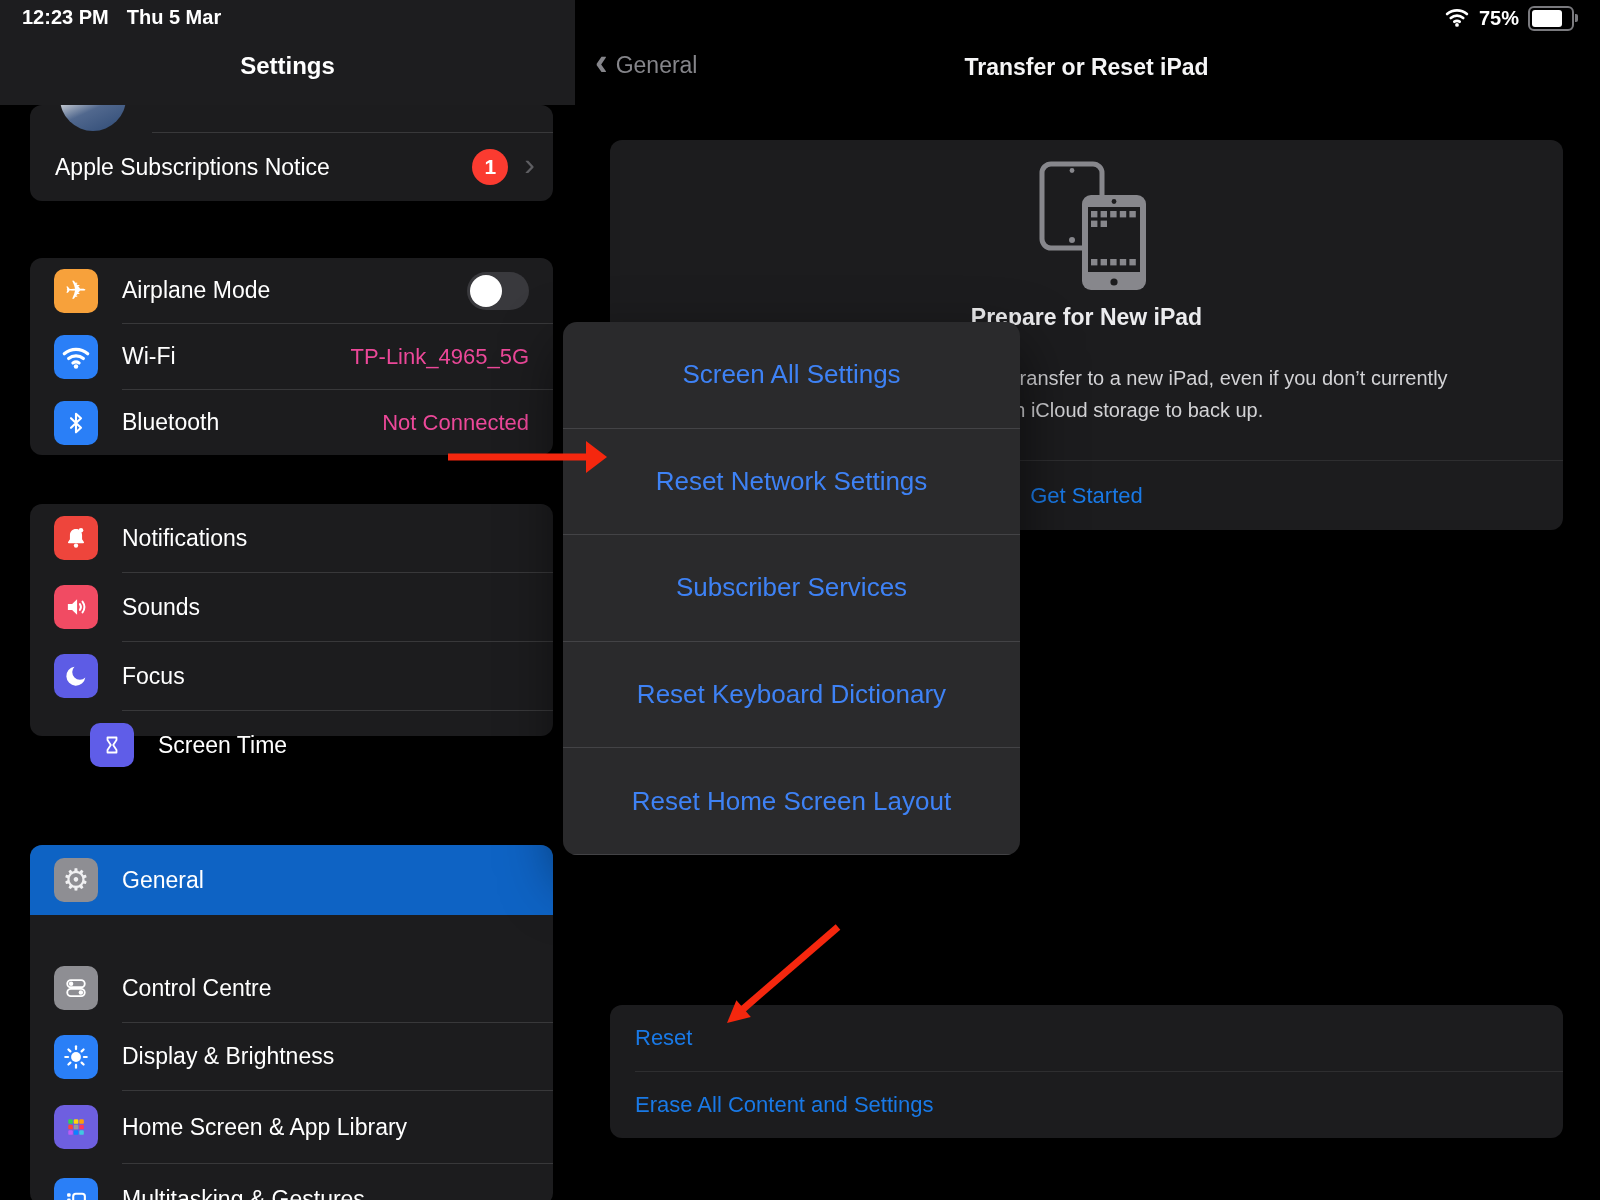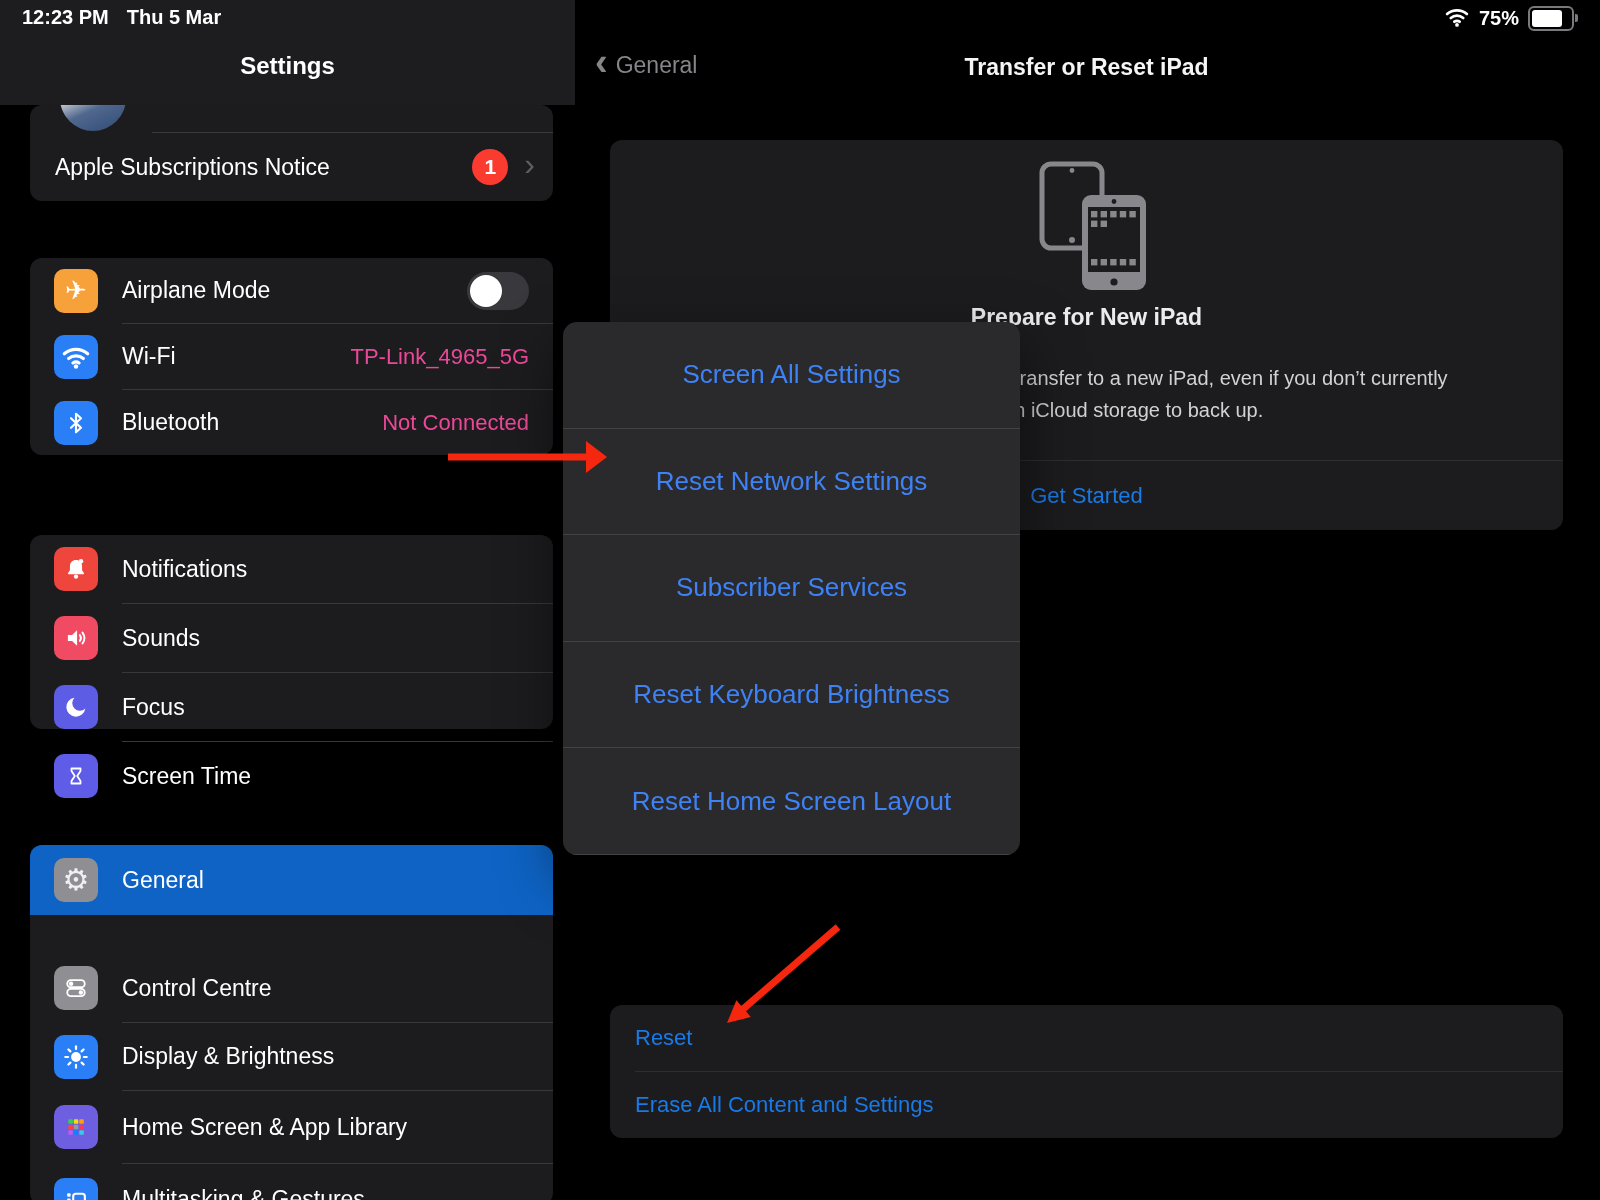--- a/index.html
+++ b/index.html
@@ -135,21 +135,21 @@
         <span class="ic" style="background:#2a7ff7;">
           <svg width="24" height="26" viewBox="0 0 24 24">
             <path d="M7 7.2 L17 16.8 L12 21.3 L12 2.7 L17 7.2 L7 16.8" stroke="#fff" stroke-width="2.1" fill="none" stroke-linejoin="round" stroke-linecap="round"></path>
           </svg>
         </span>
         <span class="lbl">Bluetooth</span>
         <span class="val">Not Connected</span>
       </div>
     </div>
 
-    <div class="card" style="top:535px;height:194px;">
+    <div class="card" style="top:504px;height:232px;">
       <div class="row" style="height:68px;">
         <span class="ic" style="background:#ee453c;">
           <svg width="26" height="26" viewBox="0 0 24 24">
             <path d="M12 3.6c3.4 0 5.6 2.5 5.6 5.8v3.8l1.7 2.6c.3.5 0 1-.6 1H5.3c-.6 0-.9-.5-.6-1l1.7-2.6V9.4C6.4 6.1 8.6 3.6 12 3.6Z" fill="#fff"></path>
             <circle cx="12" cy="19" r="2" fill="#fff"></circle>
             <circle cx="16.6" cy="4.8" r="2.1" fill="#fff"></circle>
           </svg>
         </span>
         <span class="lbl">Notifications</span>
       </div>
@@ -167,21 +167,21 @@
       <div class="sep"></div>
       <div class="row" style="height:68px;">
         <span class="ic" style="background:#5d5ce5;">
           <svg width="26" height="26" viewBox="0 0 24 24">
             <path d="M20.6 13.4A8.8 8.8 0 1 1 10.6 3.4a7 7 0 0 0 10 10z" fill="#fff"></path>
           </svg>
         </span>
         <span class="lbl">Focus</span>
       </div>
       <div class="sep"></div>
-      <div class="row" style="height:68px;">
+      <div class="row" style="height:68px;margin-left:36px;">
         <span class="ic" style="background:#5f5de8;">
           <svg width="24" height="26" viewBox="0 0 24 24">
             <path d="M7.5 4.5 H16.5 V7 L13.2 12 L16.5 17 V19.5 H7.5 V17 L10.8 12 L7.5 7 Z" stroke="#fff" stroke-width="1.8" fill="none" stroke-linejoin="round"></path>
           </svg>
         </span>
         <span class="lbl">Screen Time</span>
       </div>
     </div>
 
     <div class="card" style="top:845px;height:360px;">
@@ -307,21 +307,21 @@
     </div>
   </div>
 
   <div class="popup">
     <div class="p-item">Screen All Settings</div>
     <div class="p-sep"></div>
     <div class="p-item">Reset Network Settings</div>
     <div class="p-sep"></div>
     <div class="p-item">Subscriber Services</div>
     <div class="p-sep"></div>
-    <div class="p-item">Reset Keyboard Brightness</div>
+    <div class="p-item">Reset Keyboard Dictionary</div>
     <div class="p-sep"></div>
     <div class="p-item">Reset Home Screen Layout</div>
     <div class="p-sep"></div>
   </div>
 
   <svg id="arrows" width="1600" height="1200">
     <g>
       <line x1="448" y1="457" x2="586" y2="457" stroke="#f5270e" stroke-width="7"></line>
       <polygon points="586,441 607,457 586,473" fill="#f5270e"></polygon>
     </g>

